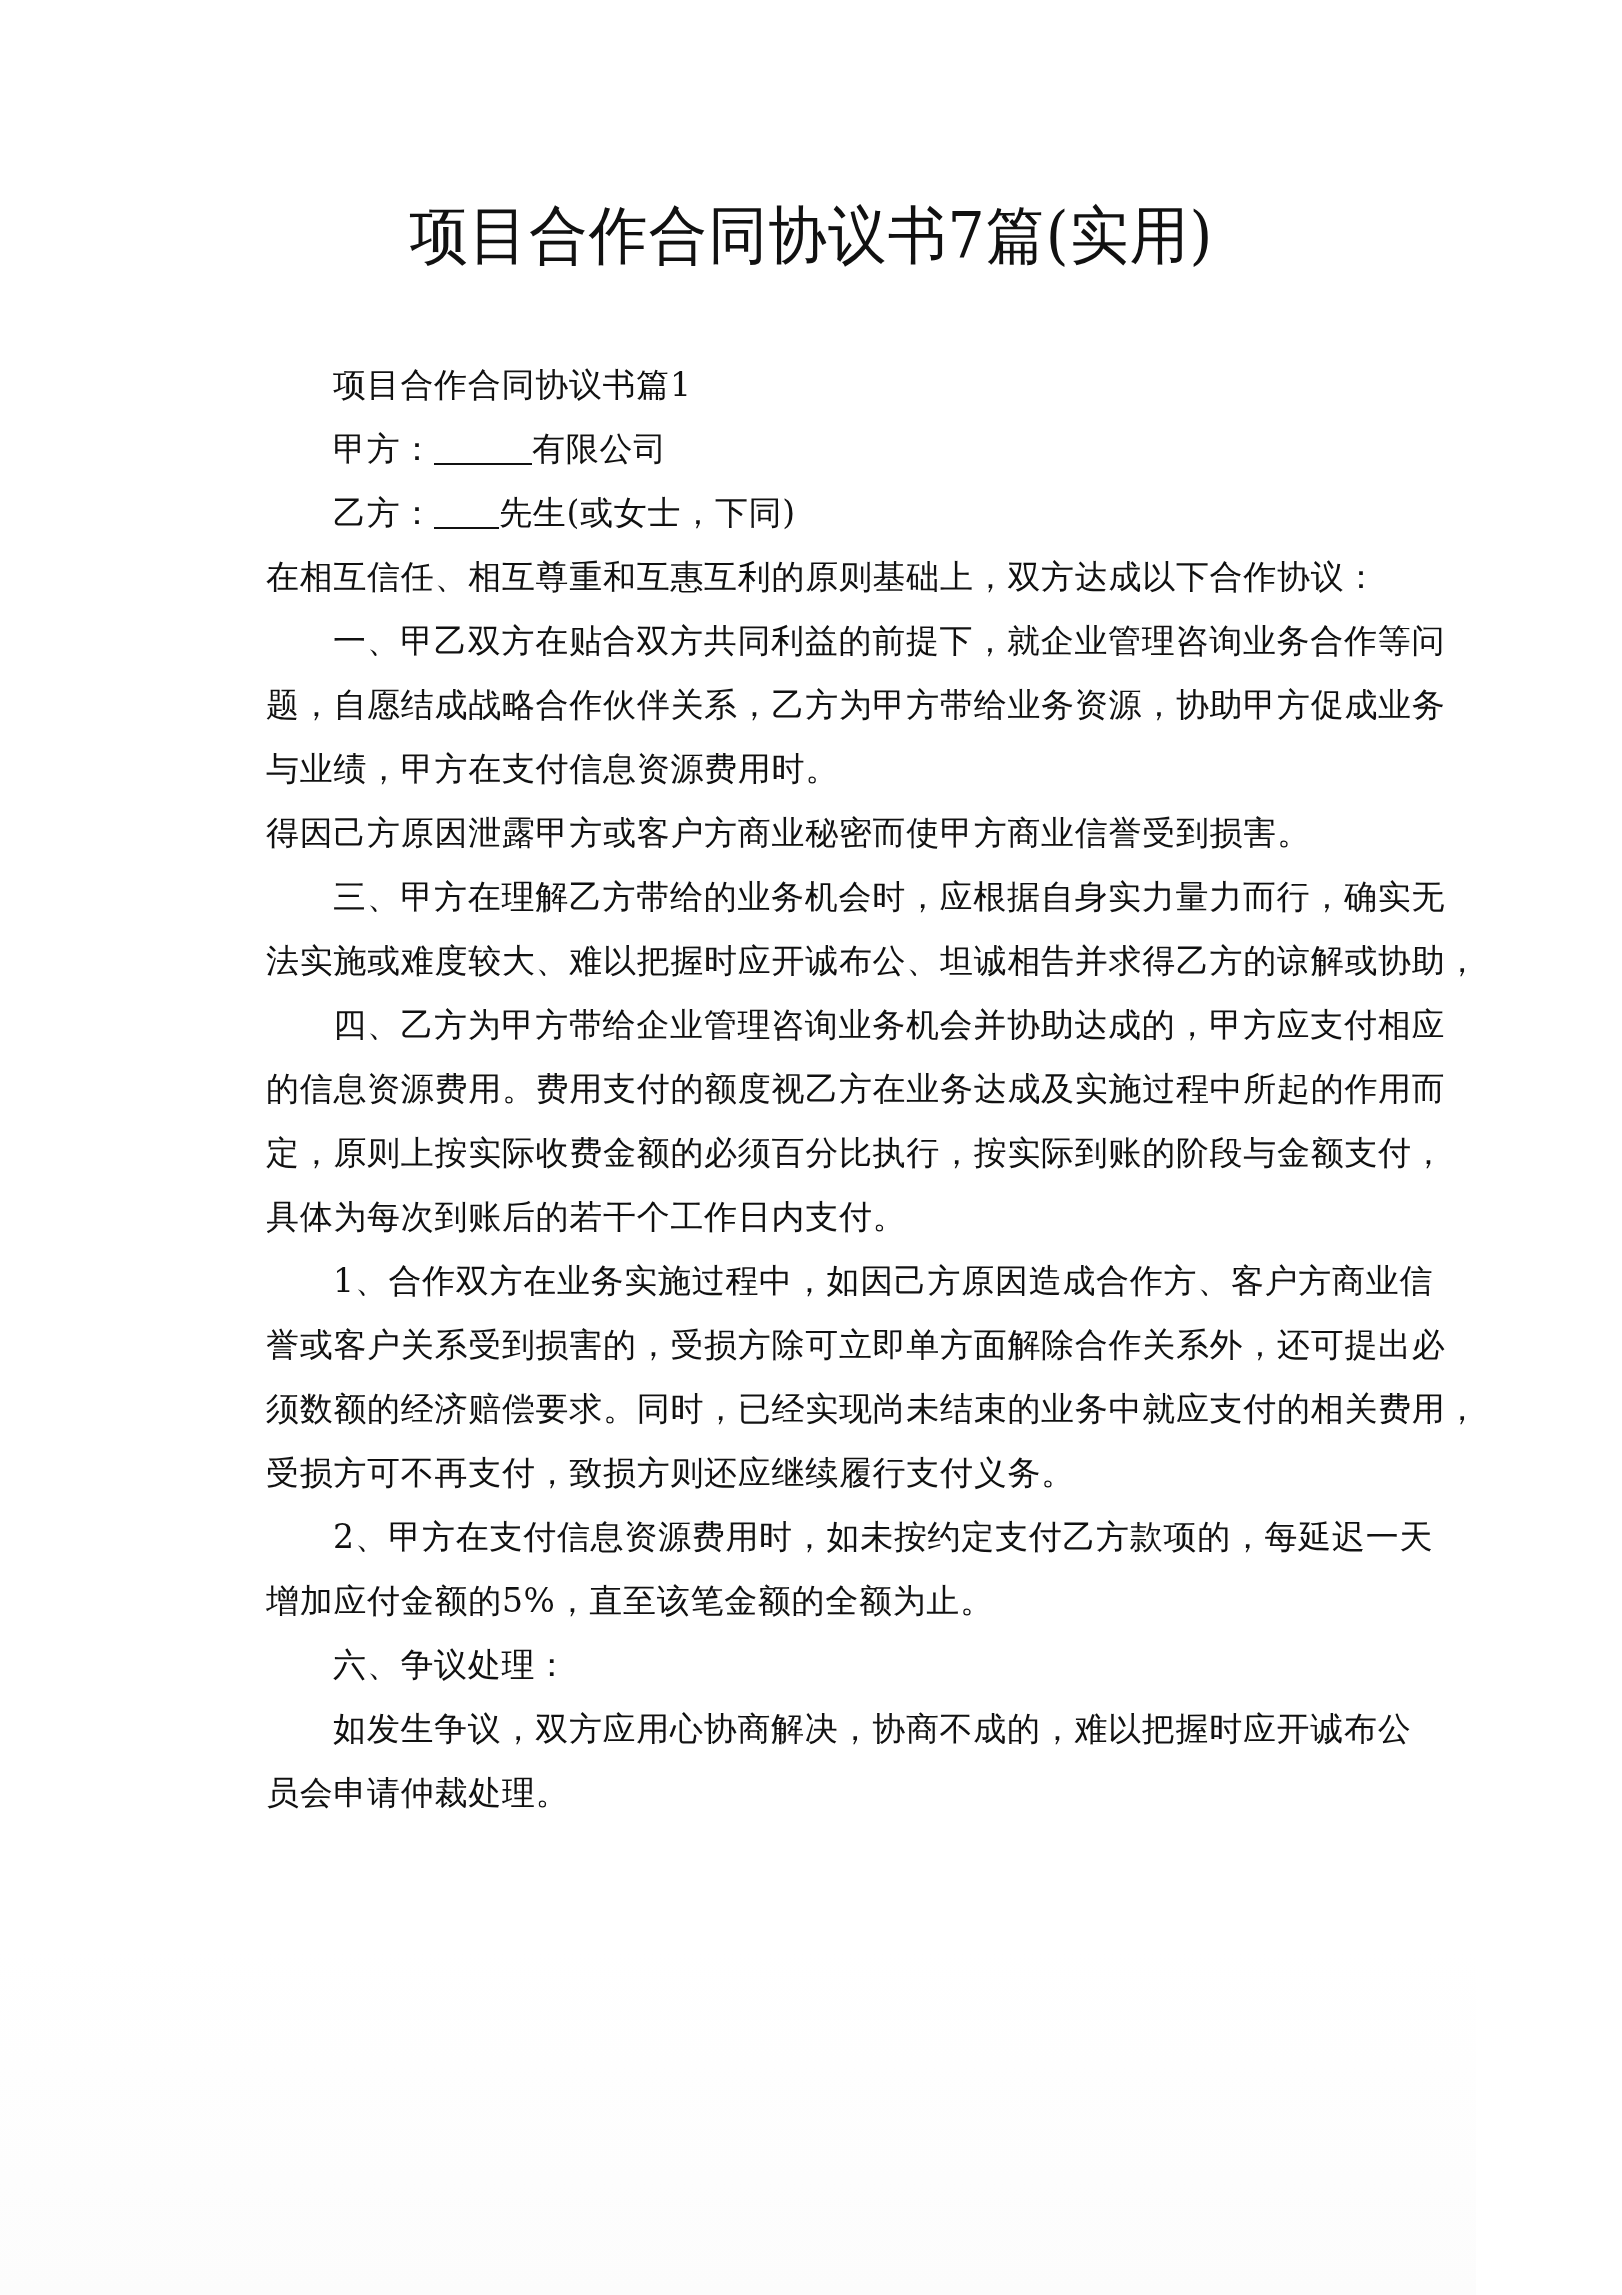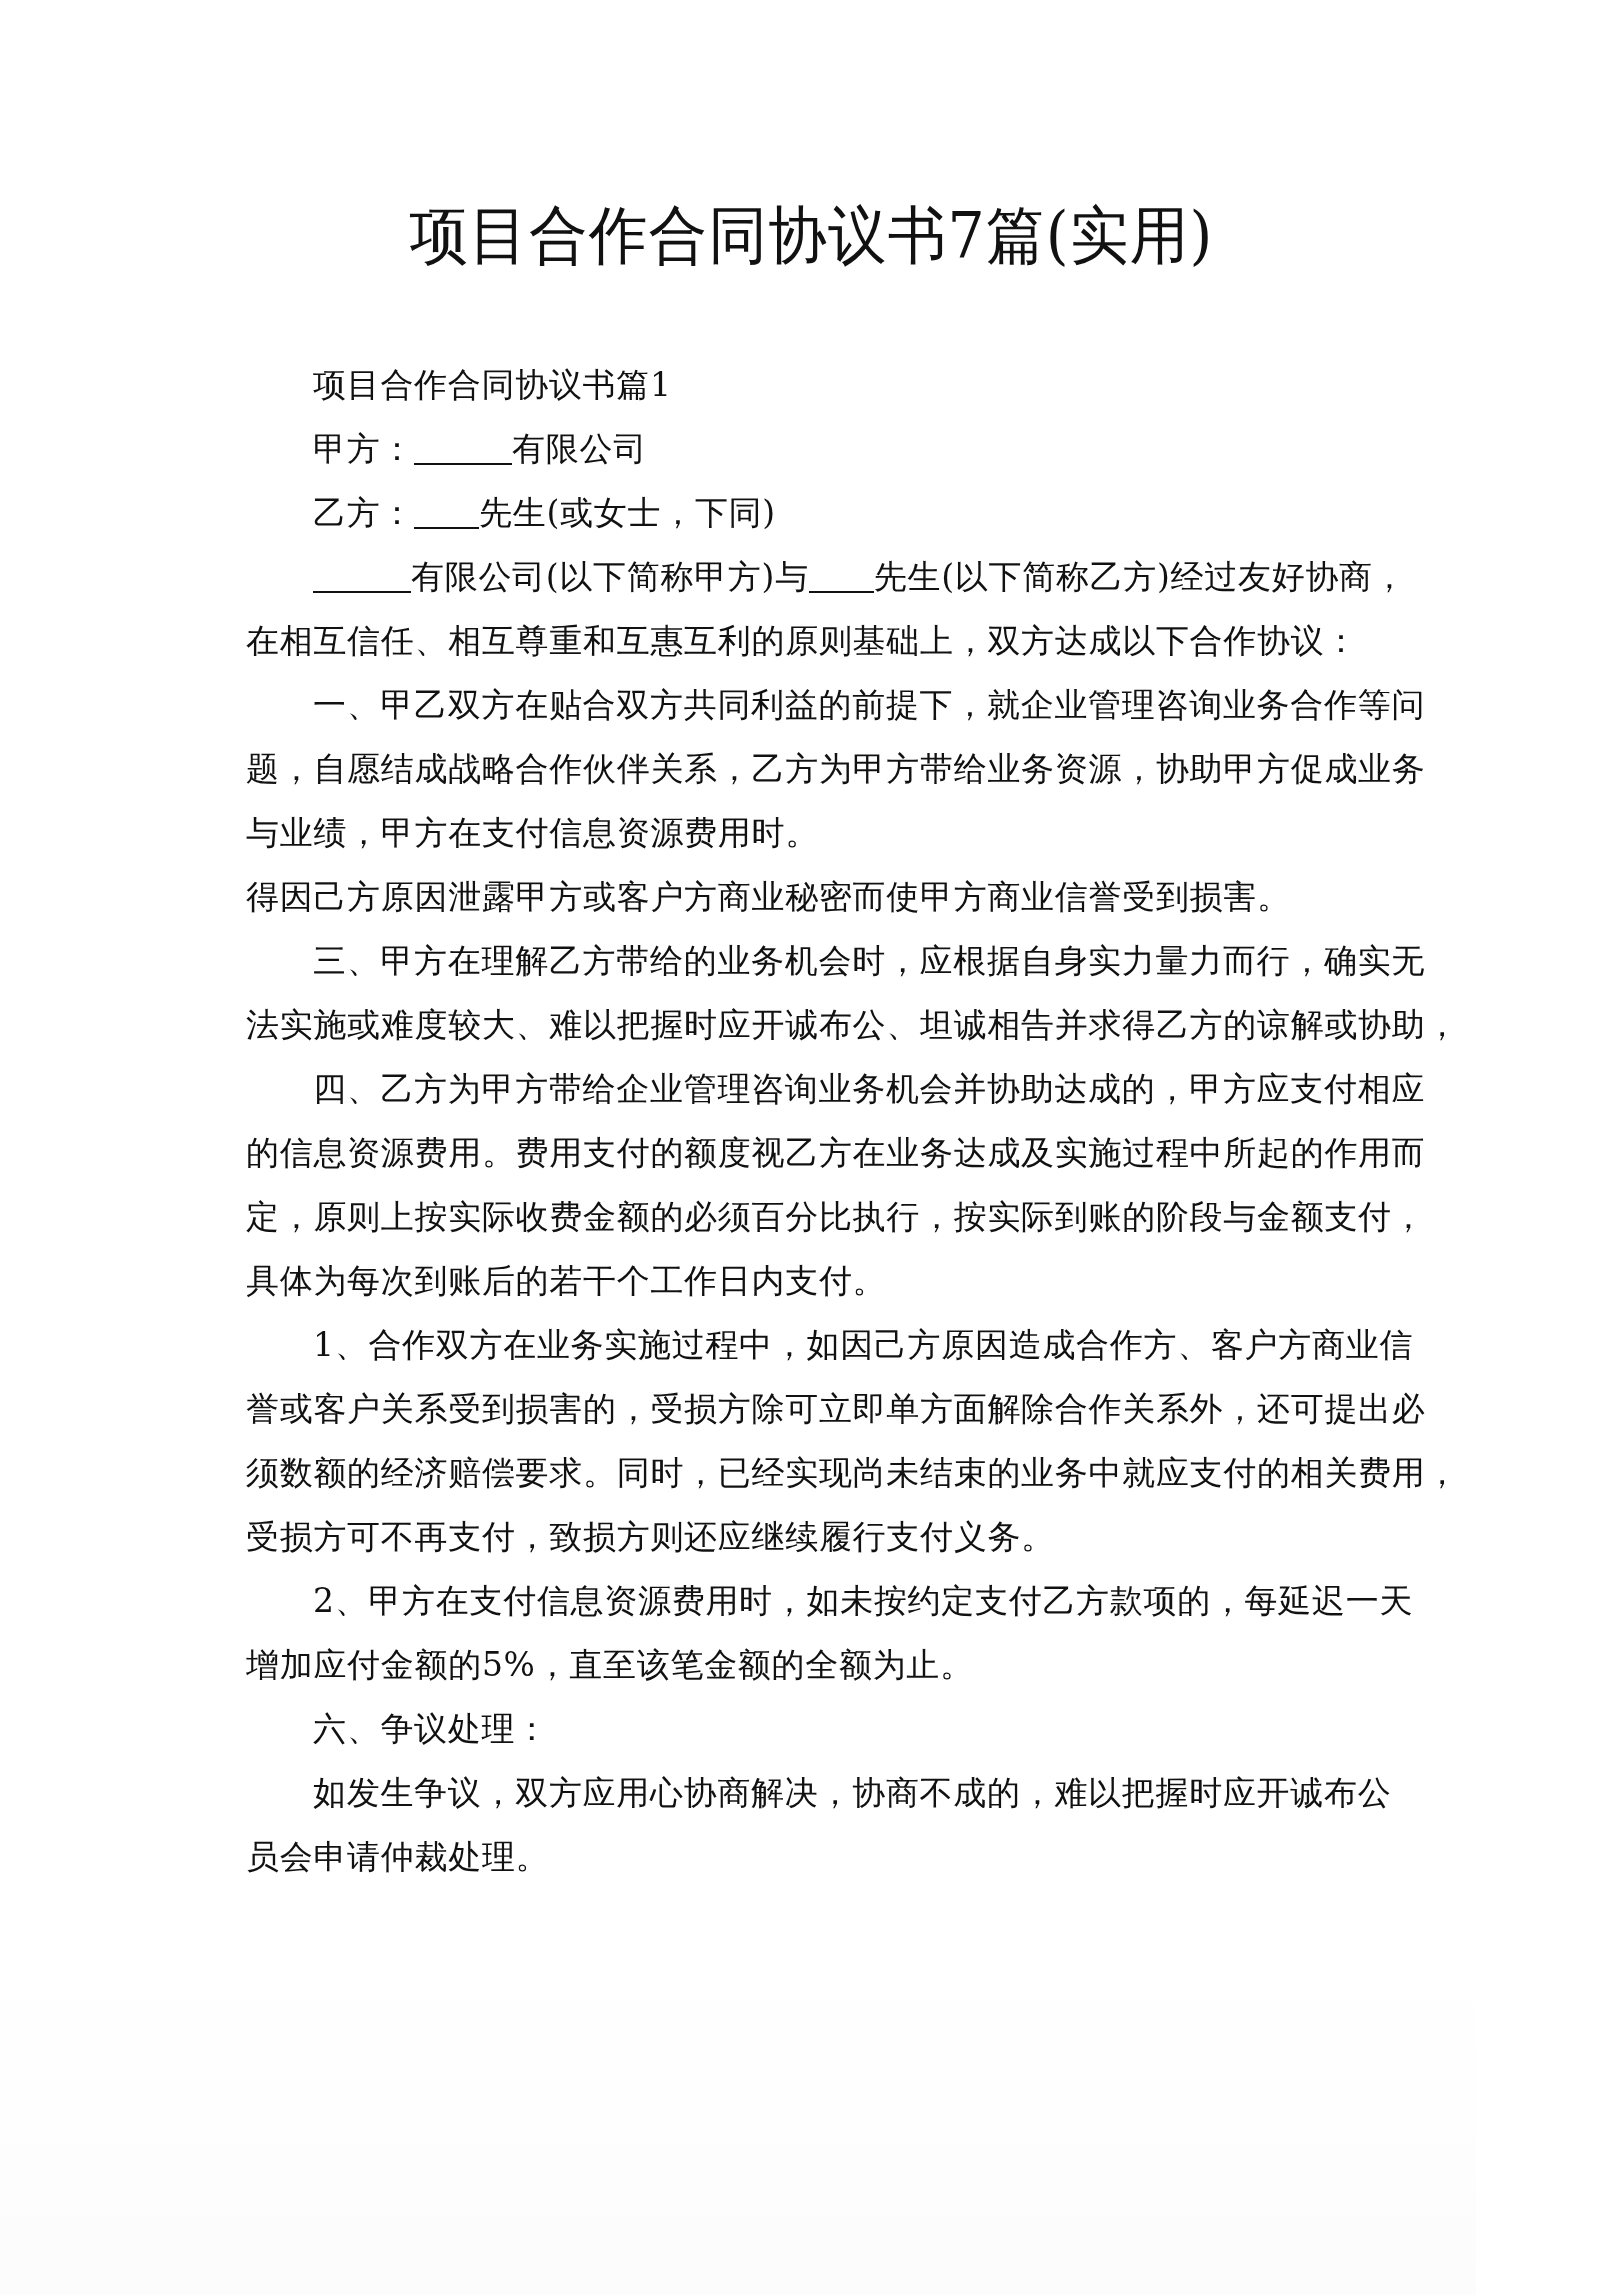--- a/index.html
+++ b/index.html
@@ -41,20 +41,21 @@
       top: 353px;
       width: 1139px;
     }
     .line {
       display: block;
       height: 64px;
       line-height: 64px;
       font-size: 33px;
       white-space: nowrap;
       letter-spacing: 0.7px;
+      margin-left: 20px;
     }
     .indent {
       padding-left: 67px;
     }
     .blank {
       display: inline-block;
       border-bottom: 2px solid #111;
       height: 33px;
       vertical-align: -5.2px;
     }
@@ -73,23 +74,20 @@
     <div class="line indent">项目合作合同协议书篇1</div>
 
     <div class="line indent">
       <span>甲方：</span><span class="blank w6"></span><span>有限公司</span>
     </div>
 
     <div class="line indent">
       <span>乙方：</span><span class="blank w4"></span><span>先生(或女士，下同)</span>
     </div>
 
-    <div class="line indent">
-      <span class="blank w6"></span><span>有限公司(以下简称甲方)与</span><span class="blank w4"></span><span>先生(以下简称乙方)经过友好协商，</span>
-    </div>
     <div class="line">在相互信任、相互尊重和互惠互利的原则基础上，双方达成以下合作协议：</div>
 
     <div>
       <div class="line indent">一、甲乙双方在贴合双方共同利益的前提下，就企业管理咨询业务合作等问</div>
       <div class="line">题，自愿结成战略合作伙伴关系，乙方为甲方带给业务资源，协助甲方促成业务</div>
       <div class="line">与业绩，甲方在支付信息资源费用时。</div>
     </div>
 
     <div>
       <div class="line">得因己方原因泄露甲方或客户方商业秘密而使甲方商业信誉受到损害。</div>

